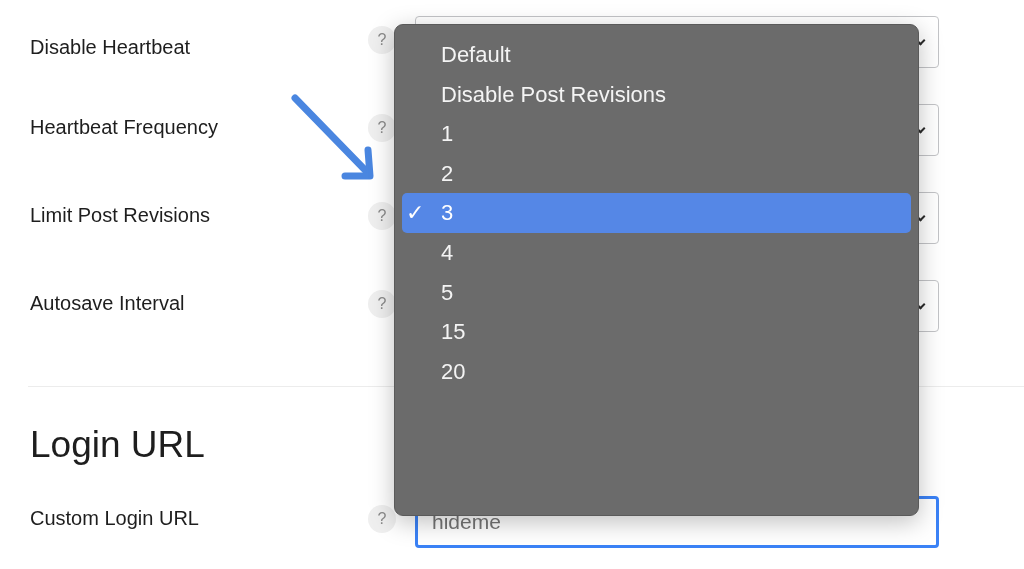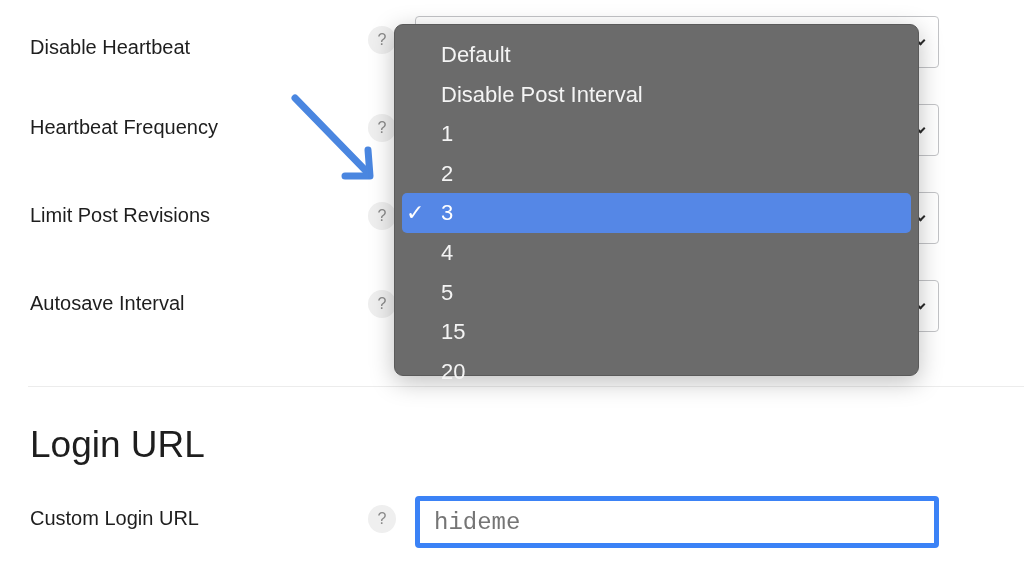--- a/index.html
+++ b/index.html
@@ -19,27 +19,27 @@
     position: absolute; right: 14px; top: 20px; width: 7px; height: 7px;
     border-right: 2px solid #2c2c2c; border-bottom: 2px solid #2c2c2c; transform: rotate(45deg);
   }
 
   .divider { position: absolute; left: 28px; right: 0; top: 386px; height: 1px; background: #ececec; }
 
   .section-title { position: absolute; left: 30px; top: 424px; font-size: 37px; font-weight: 500; color: #1e1e1e; }
 
   .text-input {
     position: absolute; left: 415px; top: 496px; width: 524px; height: 52px;
-    border: 5px solid #3b82f6; border-radius: 4px; background: #fff;
-    padding: 12px 14px; font-size: 24px; color: #b5b5b5; font-family: Liberation Mono, monospace;
+    border: 3px solid #3b82f6; border-radius: 4px; background: #fff;
+    padding: 12px 14px; font-size: 21px; color: #b5b5b5; font-family: Liberation Sans, sans-serif;
   }
 
   
   .dropdown {
-    position: absolute; left: 394px; top: 24px; width: 525px; height: 352px;
+    position: absolute; left: 394px; top: 24px; width: 525px; height: 492px;
     background: #6b6b6b; border-radius: 9px; border: 1px solid #5a5a5a;
     box-shadow: 0 6px 24px rgba(0,0,0,0.25);
     padding-top: 10px;
   }
   .dropdown-item {
     position: relative; height: 39.6px; line-height: 39.6px; padding-left: 39px;
     font-size: 22px; color: #f4f4f4; margin: 0 7px;
   }
   .dropdown-item.selected {
     background: #5587e6; border-radius: 5px; color: #ffffff;
@@ -93,21 +93,21 @@
   <input class="text-input" type="text" placeholder="hideme" style="">
 </div>
 
 <svg class="arrow-annotation" viewBox="0 0 100 100">
   <line x1="10" y1="10" x2="82" y2="84" stroke="#4a86e0" stroke-width="7" stroke-linecap="round"></line>
   <polyline points="60,88 85,88 83,62" fill="none" stroke="#4a86e0" stroke-width="7" stroke-linecap="round" stroke-linejoin="round"></polyline>
 </svg>
 
 <div class="dropdown">
   <div class="dropdown-item"><span>Default</span></div>
-  <div class="dropdown-item"><span>Disable Post Interval</span></div>
+  <div class="dropdown-item"><span>Disable Post Revisions</span></div>
   <div class="dropdown-item"><span>1</span></div>
   <div class="dropdown-item"><span>2</span></div>
   <div class="dropdown-item selected">
     <span class="check-icon">✓</span>
     <span>3</span>
   </div>
   <div class="dropdown-item"><span>4</span></div>
   <div class="dropdown-item"><span>5</span></div>
   <div class="dropdown-item"><span>15</span></div>
   <div class="dropdown-item"><span>20</span></div>

